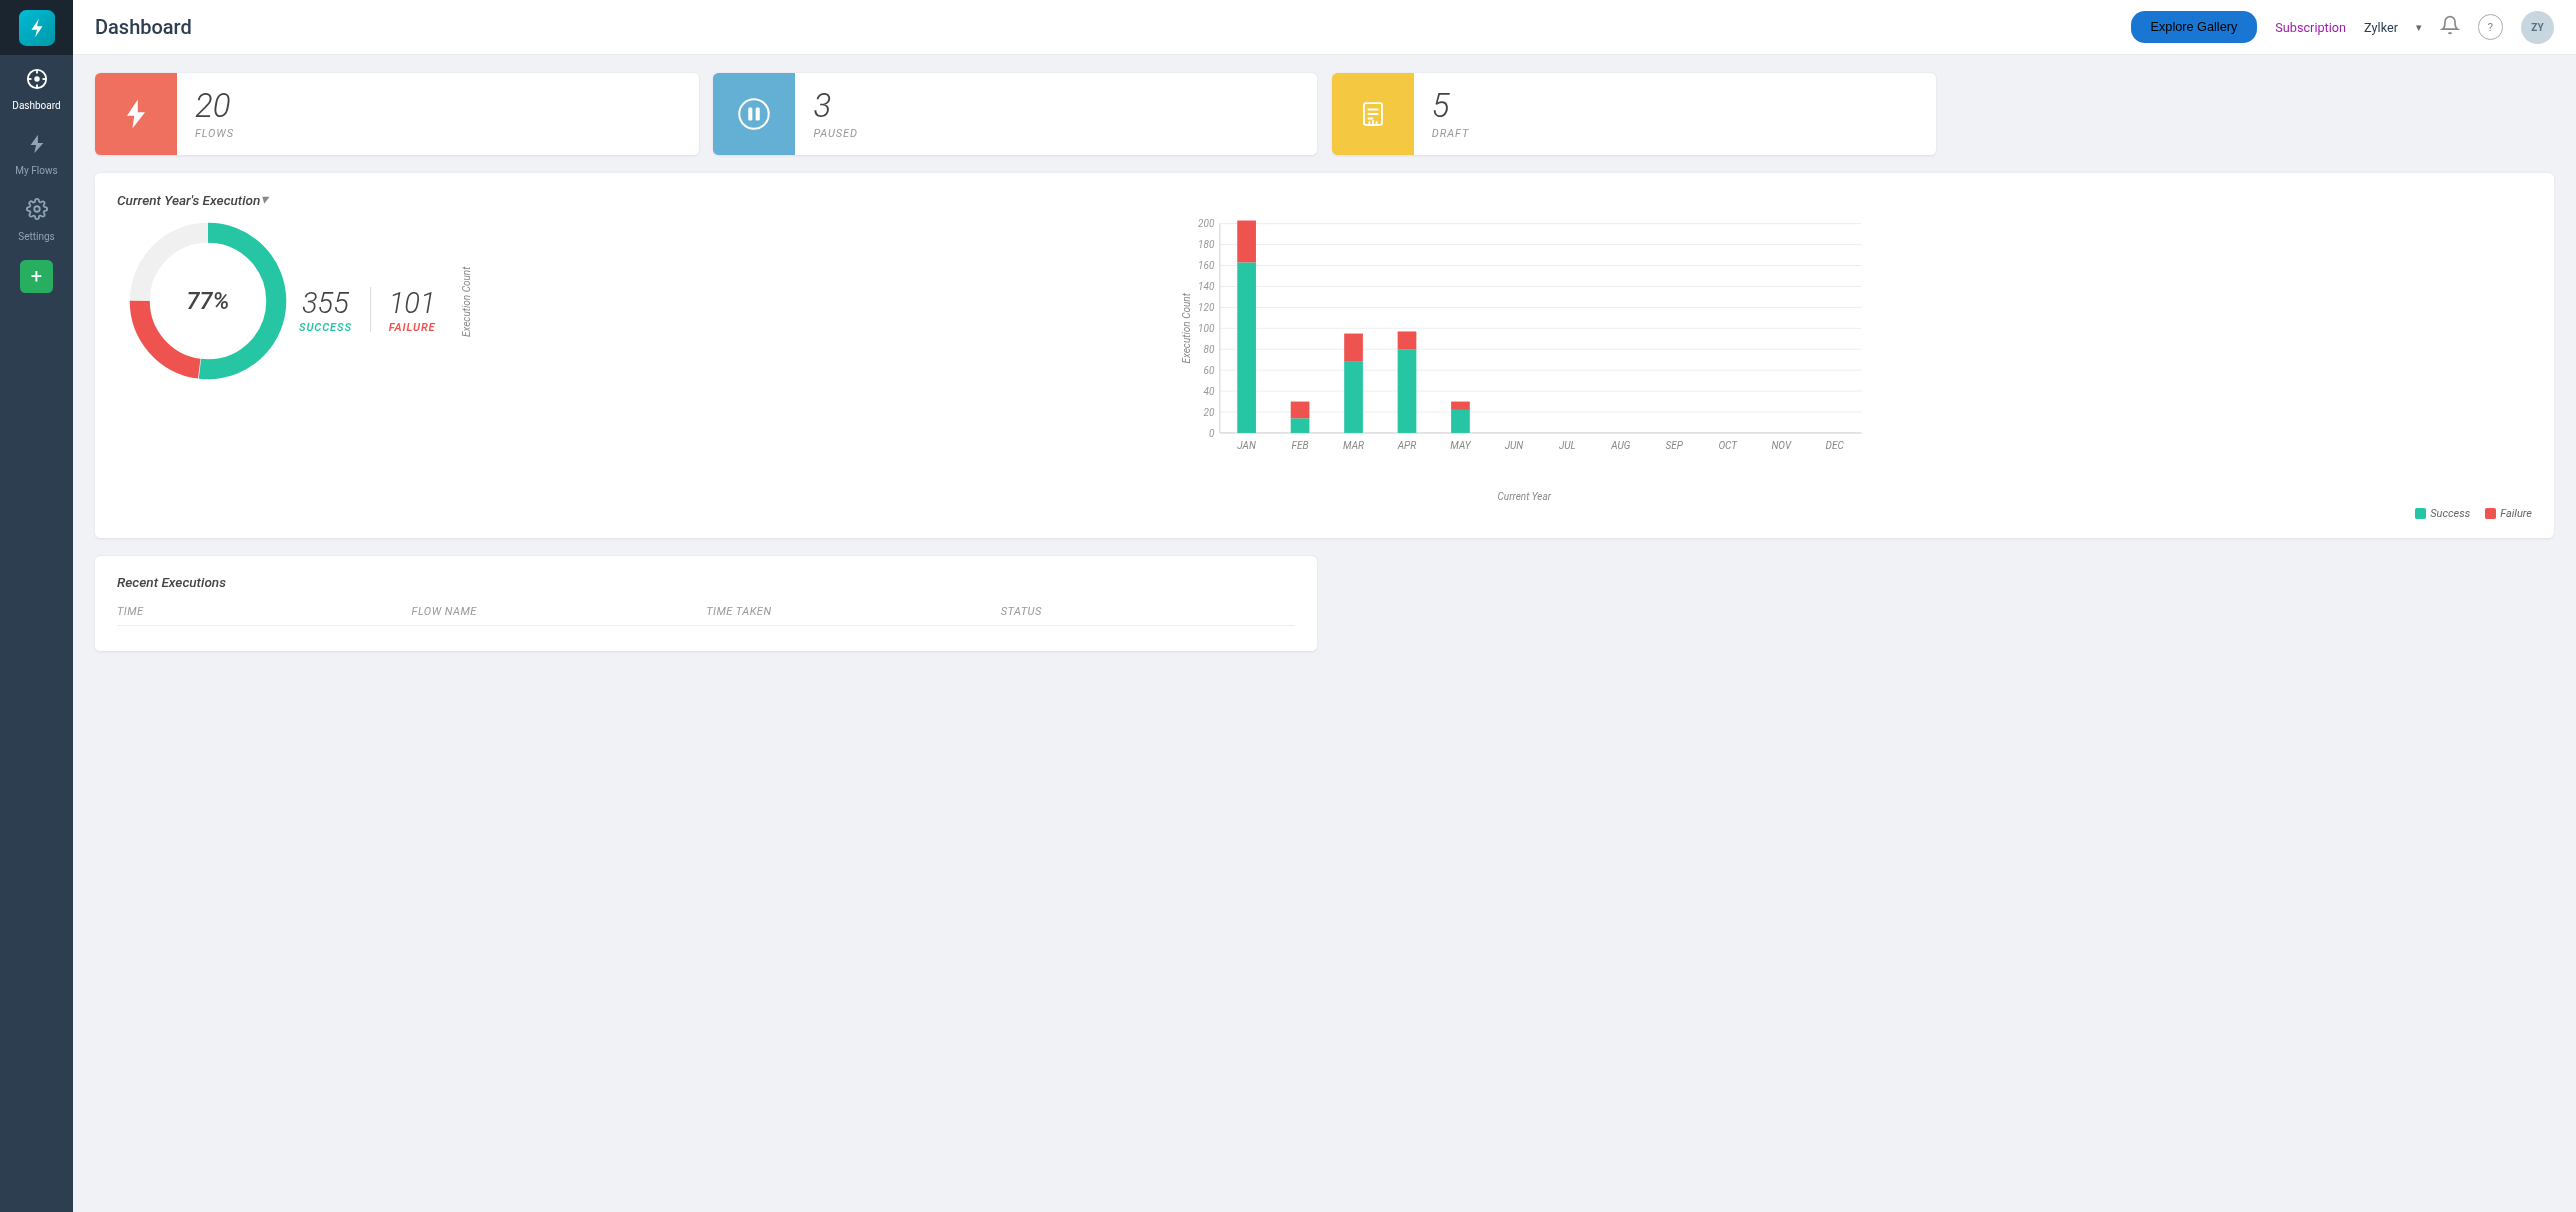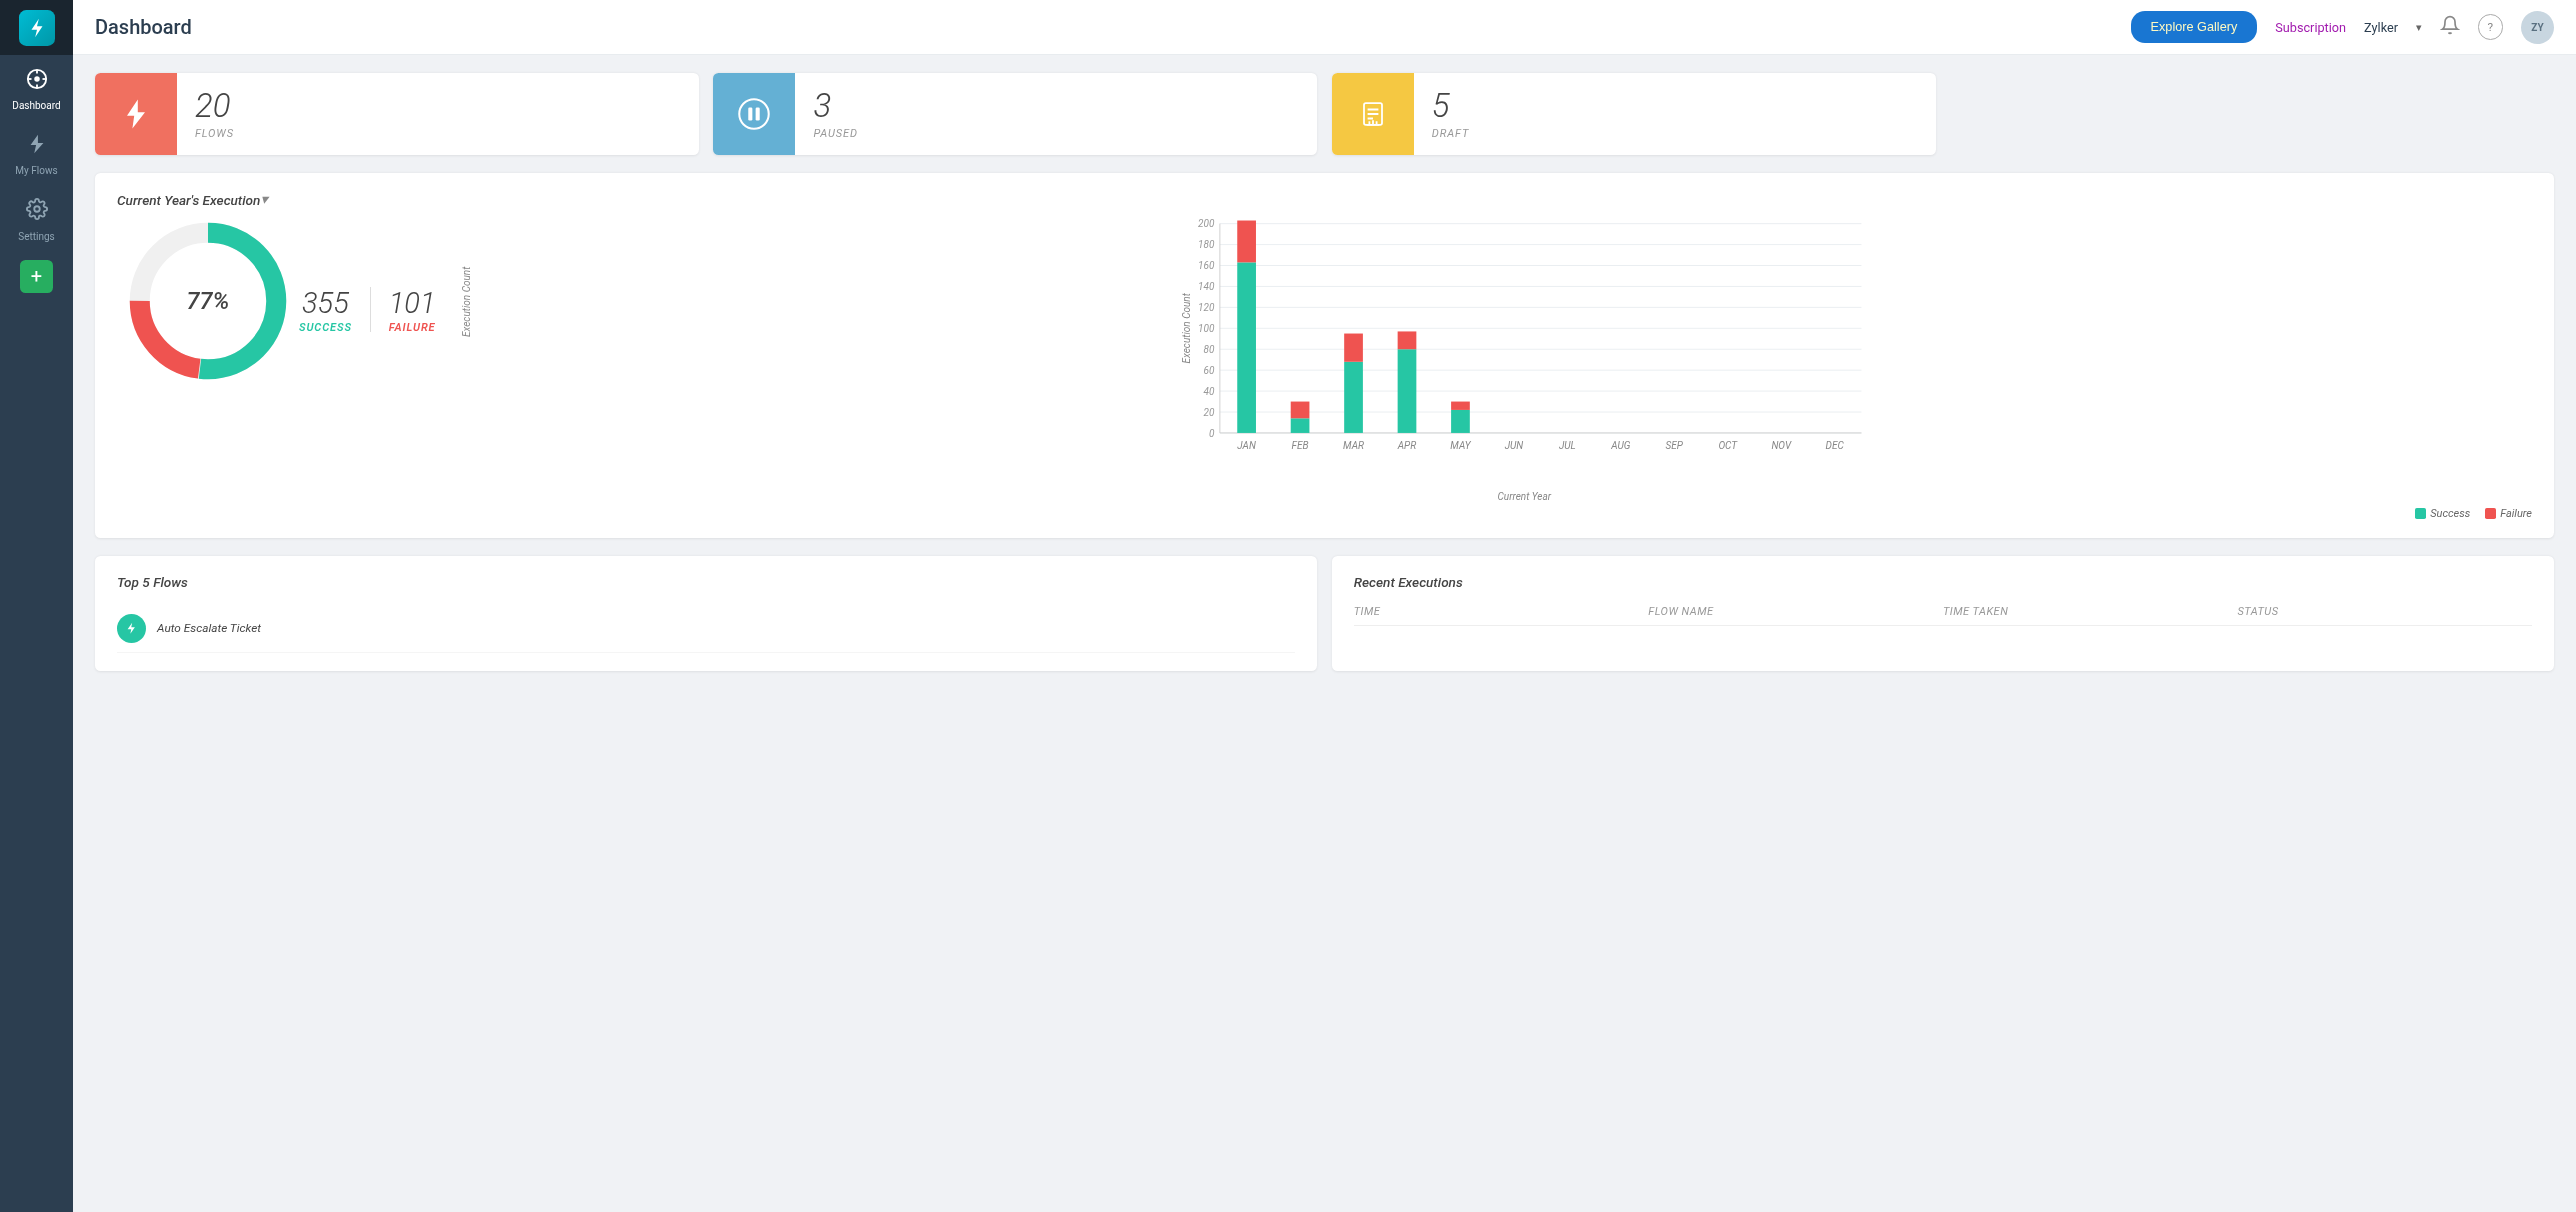--- a/index.html
+++ b/index.html
@@ -90,21 +90,21 @@
       color: #2c3e50;
       flex: 1;
     }
     .header-actions {
       display: flex;
       align-items: center;
       gap: 18px;
     }
     .explore-btn {
       background: #1976d2;
-      color: #fef9c3;
+      color: #000000;
       border: none;
       padding: 9px 20px;
       border-radius: 14px;
       font-size: 12.7px;
       cursor: pointer;
       font-weight: 500;
     }
     .subscription-link {
       color: #a21caf;
       font-size: 12.7px;
@@ -575,31 +575,20 @@
               <span>Failure</span>
             </div>
           </div>
         </div>
 
       </div>
     </div>
 
     <div class="bottom-row">
 
-      <div class="bottom-card">
-        <div class="bottom-card-title">Top 5 Flows</div>
-        <div class="list-item-row">
-          <div style="width:29px;height:29px;background:#26c6a4;border-radius:50%;display:flex;align-items:center;justify-content:center;">
-            <svg width="14.5" height="14.5" viewBox="0 0 16 16" fill="none">
-              <polygon points="9,2 4,9 8,9 7,14 12,7 8,7" fill="white"></polygon>
-            </svg>
-          </div>
-          <span class="flow-name-text">Auto Escalate Ticket</span>
-        </div>
-      </div>
 
       <div class="bottom-card">
         <div class="bottom-card-title">Recent Executions</div>
         <div class="table-header recent-executions-header">
           <span class="th">Time</span>
           <span class="th">Flow Name</span>
           <span class="th">Time Taken</span>
           <span class="th">Status</span>
         </div>
       </div>

